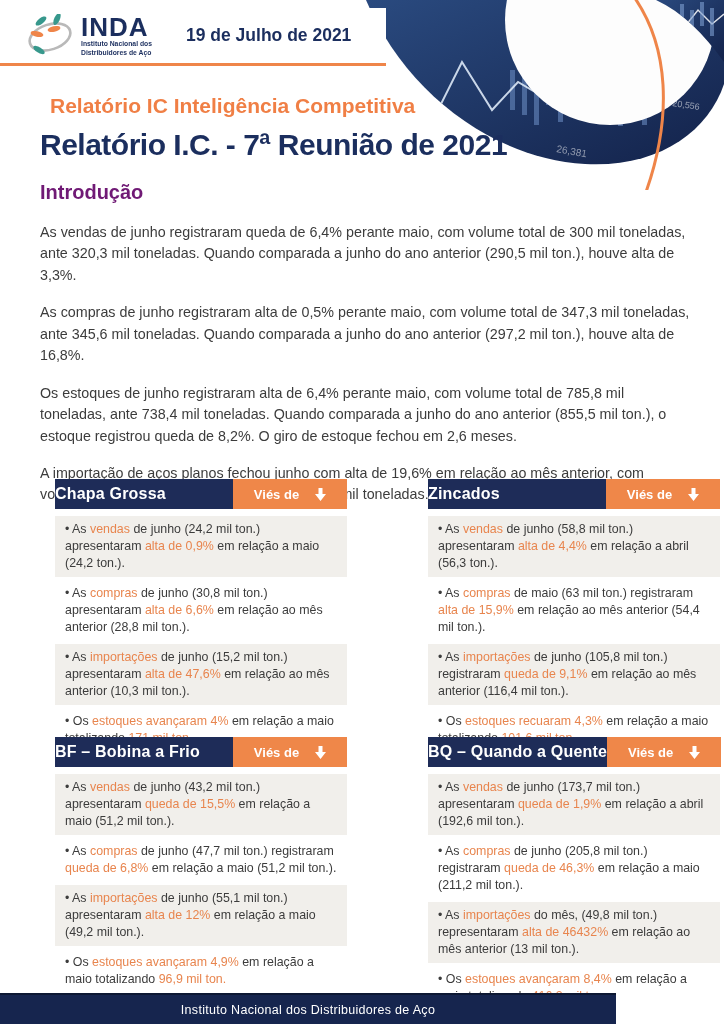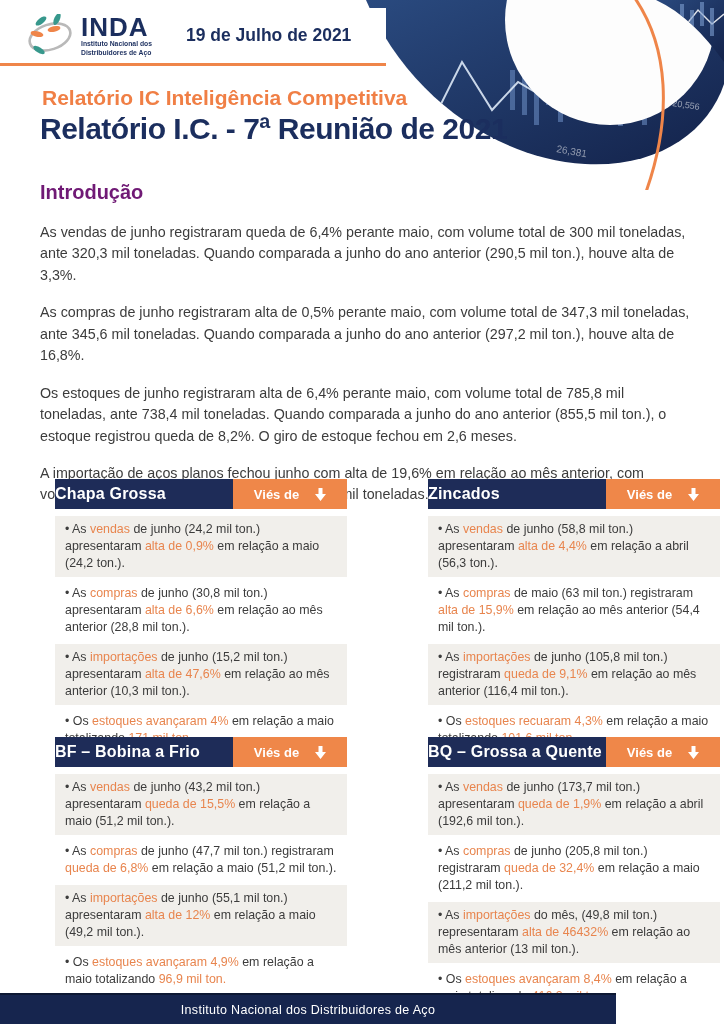--- a/index.html
+++ b/index.html
@@ -15,21 +15,21 @@
     background:#ffffff;border-bottom:3px solid #ef8549;
     display:flex;align-items:center;
   }
   .logo{display:flex;align-items:center;gap:7px;margin-left:26px;}
   .logo-text{display:flex;flex-direction:column;line-height:1;}
   .logo-name{font-size:26px;font-weight:bold;color:#1b2e5e;letter-spacing:1px;}
   .logo-sub{font-size:6.8px;font-weight:bold;color:#1b2e5e;line-height:1.3;}
   .header-date{margin-left:34px;font-size:17.5px;font-weight:bold;color:#1b2e5e;}
   
   .titles{position:absolute;left:40px;top:84px;z-index:2;}
-  .subtitle{margin:2px;font-size:21px;font-weight:bold;color:#f07f45;}
+  .subtitle{margin:10px;font-size:21px;font-weight:bold;color:#f07f45;}
   .main-title{margin:1px 0 0;font-size:30px;font-weight:bold;color:#1b2e5e;letter-spacing:-0.5px;}
   
   .intro{position:absolute;left:40px;top:181px;width:652px;z-index:2;}
   .intro h2{margin:0 0 18px;font-size:20px;font-weight:bold;color:#701a75;}
   .para{margin:0 0 16px;font-size:14.3px;line-height:1.5;color:#3c3c3c;}
   
   .panel{position:absolute;width:292px;z-index:2;}
   .panel-0{left:55px;top:479px;}
   .panel-1{left:428px;top:479px;}
   .panel-2{left:55px;top:737px;}
@@ -199,33 +199,33 @@
       <div class="bullets">
           <div class="bullet shaded"><span>• As </span><span class="hl">vendas</span><span> de junho (43,2 mil ton.) apresentaram </span><span class="hl">queda de 15,5%</span><span> em relação a maio (51,2 mil ton.).</span></div>
           <div class="bullet"><span>• As </span><span class="hl">compras</span><span> de junho (47,7 mil ton.) registraram </span><span class="hl">queda de 6,8%</span><span> em relação a maio (51,2 mil ton.).</span></div>
           <div class="bullet shaded"><span>• As </span><span class="hl">importações</span><span> de junho (55,1 mil ton.) apresentaram </span><span class="hl">alta de 12%</span><span> em relação a maio (49,2 mil ton.).</span></div>
           <div class="bullet"><span>• Os </span><span class="hl">estoques avançaram 4,9%</span><span> em relação a maio totalizando </span><span class="hl">96,9 mil ton.</span></div>
         </div>
     </div>
 
     <div class="panel panel-3">
       <div class="panel-header">
-        <span class="panel-title-box">BQ – Grossa a Quente</span>
+        <span class="panel-title-box">BQ – Quando a Quente</span>
         <span class="bias-badge">
           <span>Viés de</span>
           <span class="bias-arrow">
             <svg width="11" height="13" viewBox="0 0 11 13" xmlns="http://www.w3.org/2000/svg">
               <polygon points="3.5,0 7.5,0 7.5,6 11,6 5.5,13 0,6 3.5,6" fill="#ffffff"></polygon>
             </svg>
           </span>
         </span>
       </div>
       <div class="bullets">
           <div class="bullet shaded"><span>• As </span><span class="hl">vendas</span><span> de junho (173,7 mil ton.) apresentaram </span><span class="hl">queda de 1,9%</span><span> em relação a abril (192,6 mil ton.).</span></div>
-          <div class="bullet"><span>• As </span><span class="hl">compras</span><span> de junho (205,8 mil ton.) registraram </span><span class="hl">queda de 32,4%</span><span> em relação a maio (211,2 mil ton.).</span></div>
+          <div class="bullet"><span>• As </span><span class="hl">compras</span><span> de junho (205,8 mil ton.) registraram </span><span class="hl">queda de 46,3%</span><span> em relação a maio (211,2 mil ton.).</span></div>
           <div class="bullet shaded"><span>• As </span><span class="hl">importações</span><span> do mês, (49,8 mil ton.) representaram </span><span class="hl">alta de 46432%</span><span> em relação ao mês anterior (13 mil ton.).</span></div>
           <div class="bullet"><span>• Os </span><span class="hl">estoques avançaram 8,4%</span><span> em relação a maio totalizando </span><span class="hl">416,3 mil ton.</span></div>
         </div>
     </div>
   </div>
 
   <div class="footer">
     <span>Instituto Nacional dos Distribuidores de Aço</span>
   </div>
 

